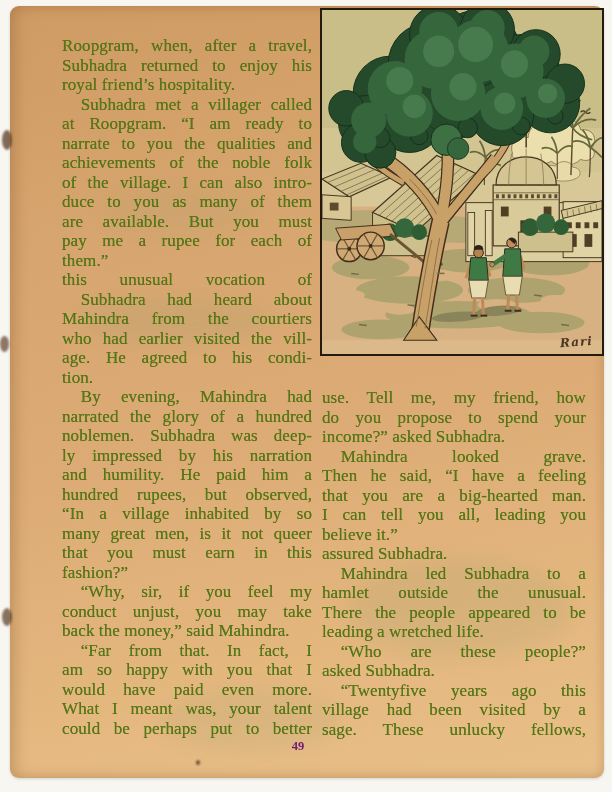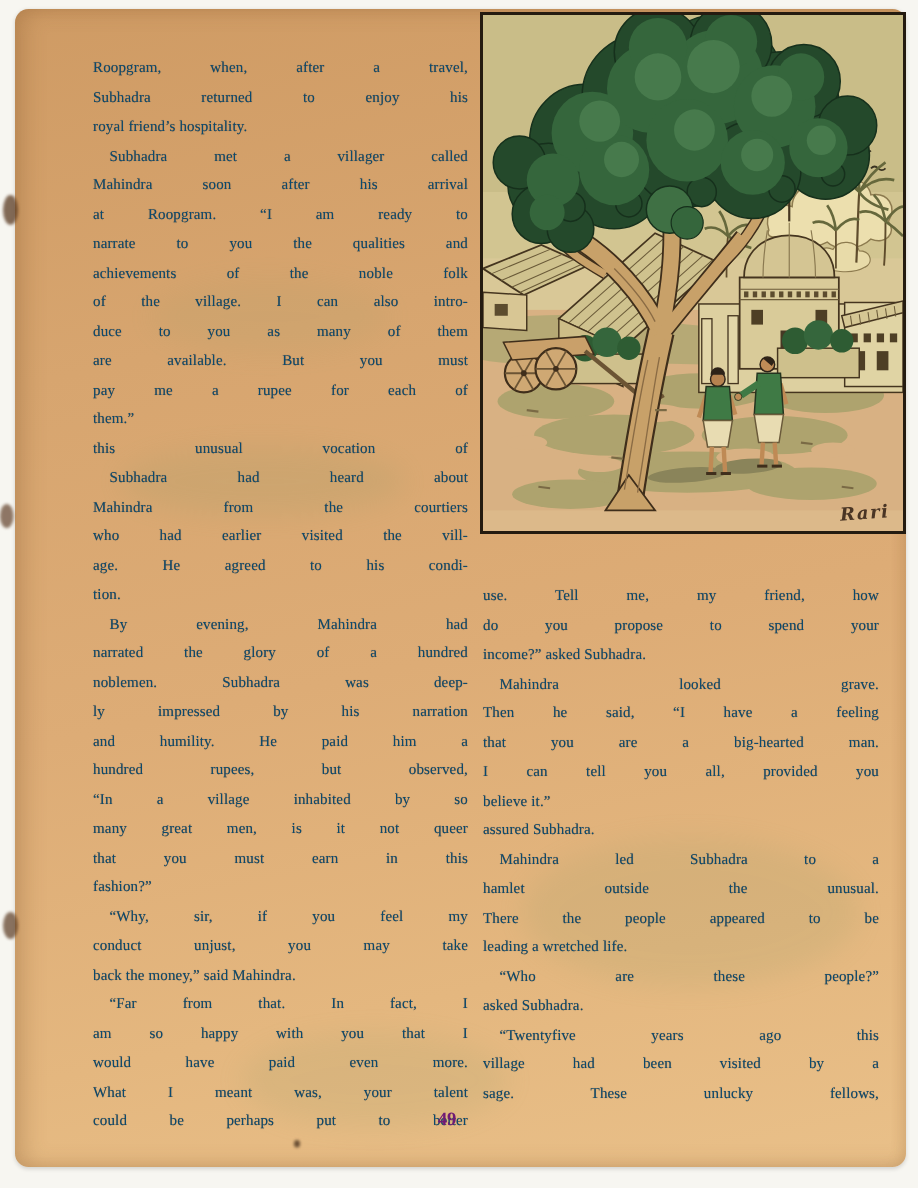--- a/index.html
+++ b/index.html
@@ -22,21 +22,21 @@
   .g3{left:150px;top:682px;width:180px;height:64px;background:#7f9460;opacity:.11;}
   .g4{left:90px;top:180px;width:160px;height:50px;background:#8a9a66;opacity:.09;}
   .stain{position:absolute;border-radius:50%;filter:blur(1px);}
   .s1{left:2px;top:130px;width:10px;height:20px;background:#5a3a22;opacity:.75;}
   .s2{left:0px;top:336px;width:9px;height:16px;background:#62412a;opacity:.7;}
   .s3{left:2px;top:608px;width:10px;height:18px;background:#5a3a22;opacity:.7;}
   .s4{left:196px;top:760px;width:4px;height:5px;background:#4a3320;opacity:.8;}
 
   
   .col{
-    position:absolute;color:#0c4a6e;font-size:10px;line-height:19.5px;
+    position:absolute;color:#4d7c0f;font-size:17px;line-height:19.5px;
     letter-spacing:.1px; text-shadow:0 0 .5px rgba(67,41,26,.55);
   }
   .col-left{left:62px;top:36px;width:250px;}
   .col-right{left:322px;top:388px;width:264px;}
   .line{text-align:justify;text-align-last:justify;white-space:normal;}
   .line.endpara{text-align-last:left;}
   .line.indent{text-indent:1.1em;}
 
   
   .illustration{
@@ -366,21 +366,20 @@
     </g>
   </svg>
   <div class="signature">Rari</div>
 </div>
 
 <div class="col col-left">
     <div class="line">Roopgram, when, after a travel,</div>
     <div class="line">Subhadra returned to enjoy his</div>
     <div class="line endpara">royal friend’s hospitality.</div>
     <div class="line indent">Subhadra met a villager called</div>
-    <div class="line">Mahindra soon after his arrival</div>
     <div class="line">at Roopgram. “I am ready to</div>
     <div class="line">narrate to you the qualities and</div>
     <div class="line">achievements of the noble folk</div>
     <div class="line">of the village. I can also intro-</div>
     <div class="line">duce to you as many of them</div>
     <div class="line">are available. But you must</div>
     <div class="line">pay me a rupee for each of</div>
     <div class="line endpara">them.”</div>
     <div class="line">this unusual vocation of</div>
     <div class="line indent">Subhadra had heard about</div>
@@ -407,21 +406,21 @@
     <div class="line">What I meant was, your talent</div>
     <div class="line">could be perhaps put to better</div>
   </div>
 <div class="col col-right">
     <div class="line">use. Tell me, my friend, how</div>
     <div class="line">do you propose to spend your</div>
     <div class="line endpara">income?” asked Subhadra.</div>
     <div class="line indent">Mahindra looked grave.</div>
     <div class="line">Then he said, “I have a feeling</div>
     <div class="line">that you are a big-hearted man.</div>
-    <div class="line">I can tell you all, provided you</div>
+    <div class="line">I can tell you all, leading you</div>
     <div class="line endpara">believe it.”</div>
     <div class="line endpara">assured Subhadra.</div>
     <div class="line indent">Mahindra led Subhadra to a</div>
     <div class="line">hamlet outside the unusual.</div>
     <div class="line">There the people appeared to be</div>
     <div class="line endpara">leading a wretched life.</div>
     <div class="line indent">“Who are these people?”</div>
     <div class="line endpara">asked Subhadra.</div>
     <div class="line indent">“Twentyfive years ago this</div>
     <div class="line">village had been visited by a</div>

